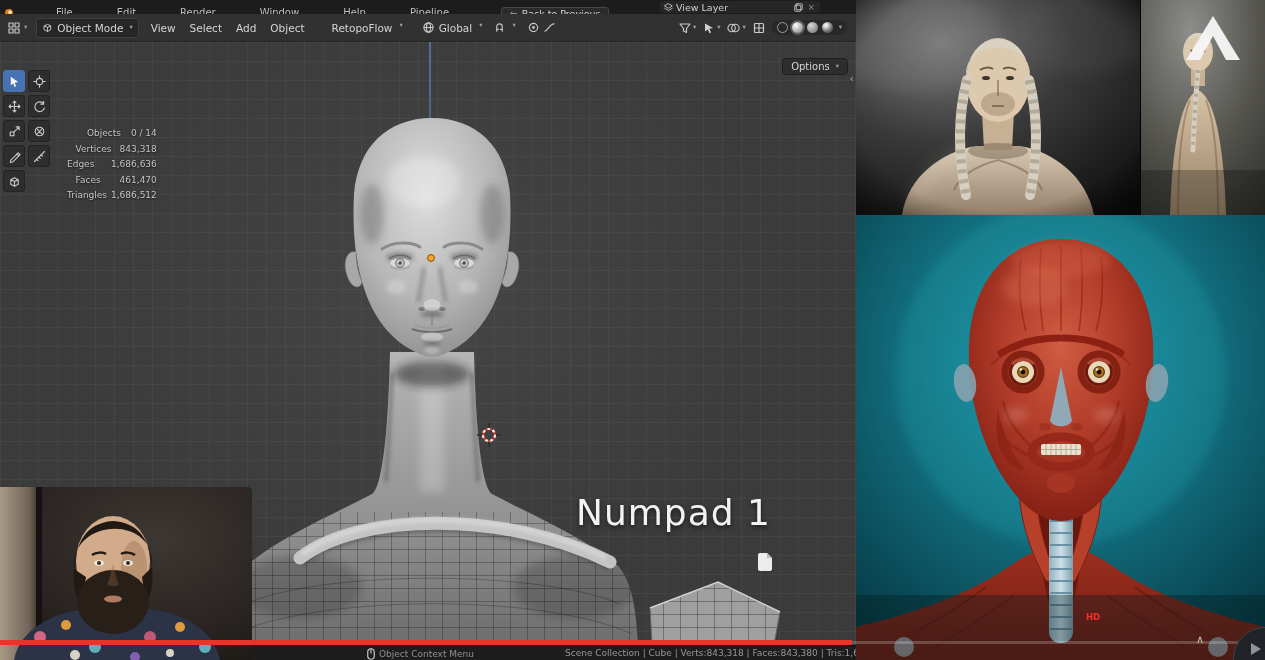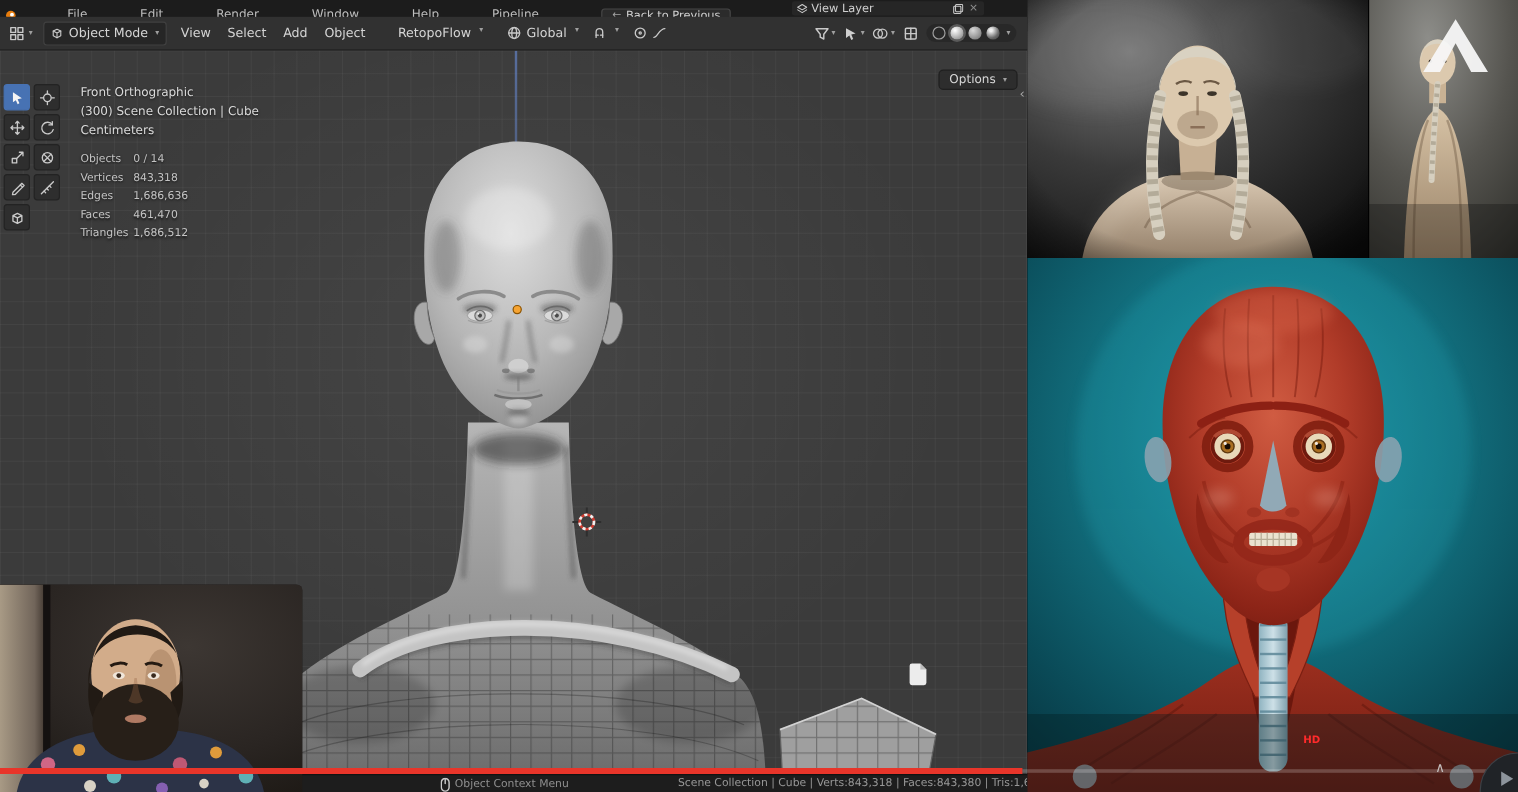--- a/index.html
+++ b/index.html
@@ -47,21 +47,21 @@
   .axis-line { position:absolute; left:429px; top:0; width:2px; height:100%; z-index:1;
     background:linear-gradient(to bottom, rgba(105,142,222,0.6), rgba(105,142,222,0.28) 25%, rgba(105,142,222,0.12)); }
   .model { position:absolute; left:0; top:0; z-index:2; }
   .cursor3d { position:absolute; left:476px; top:380px; z-index:3; }
   .toolcol { position:absolute; left:3px; top:28px; display:grid; grid-template-columns:22px 22px; gap:3px; z-index:4; }
   .tool { width:22px; height:22px; background:#2e2e2e; border:1px solid #232323; border-radius:3px; display:flex; align-items:center; justify-content:center; }
   .tool.active { background:#4772b3; border-color:#4772b3; }
   .tool svg { width:13px; height:13px; }
   .vp-text { position:absolute; left:67px; top:28px; z-index:4; font-size:10px; color:#dadada; line-height:16px; text-shadow:0 1px 2px rgba(0,0,0,0.7); }
   .vp-stats { position:absolute; left:67px; top:84px; z-index:4; font-size:9px; color:#c4c4c4; line-height:15.5px; text-shadow:0 1px 2px rgba(0,0,0,0.7); }
-  .stat-row { display:flex; }
+  .stat-row { display:flex;justify-content:flex-end; }
   .stat-label { width:44px; }
   .options-btn { position:absolute; top:4px; right:8px; z-index:4; display:flex; align-items:center; gap:4px; background:rgba(44,44,44,0.92); border:1px solid #1f1f1f; border-radius:4px; height:17px; padding:0 8px; color:#d6d6d6; font-size:10px; font-family:inherit;margin-top:12px; }
   .npanel-arrow { position:absolute; right:2px; top:30px; z-index:4; color:#a8a8a8; font-size:11px; }
   .keycast { position:absolute; left:576px; top:450px; z-index:6; font-size:36px; color:#f2f2f2; letter-spacing:1px; text-shadow:0 2px 5px rgba(0,0,0,0.6); }
   .clipico { position:absolute; left:757px; top:510px; z-index:6; }
 
   
   .statusbar { position:absolute; left:0; top:645px; width:856px; height:15px; background:#1d1d1d; border-top:1px solid #121212; font-size:9px; color:#8f8f8f; overflow:hidden; z-index:6; }
   .sb-left { position:absolute; left:367px; top:0; height:15px; display:flex; align-items:center; gap:4px; white-space:nowrap; }
   .sb-right { position:absolute; left:565px; top:0; width:291px; height:15px; line-height:15px; white-space:nowrap; overflow:hidden; color:#979797; }
@@ -381,25 +381,20 @@
               <path d="M4,10 L5.4,11.4 M6.4,7.6 L7.8,9 M8.8,5.2 L10.2,6.6"></path>
             </svg>
         </div>
         <div class="tool">
           <svg class="ic" viewBox="0 0 14 14">
               <path d="M3,5 L7,3 L11,5 L11,10 L7,12 L3,10 Z M3,5 L7,7 L11,5 M7,7 L7,12"></path>
             </svg>
         </div>
       </div>
 
-      <div class="vp-text">
-        <div>Front Orthographic</div>
-        <div>(300) Scene Collection | Cube</div>
-        <div>Centimeters</div>
-      </div>
       <div class="vp-stats">
         <div class="stat-row">
           <span class="stat-label">Objects</span>
           <span class="stat-value">0 / 14</span>
         </div>
         <div class="stat-row">
           <span class="stat-label">Vertices</span>
           <span class="stat-value">843,318</span>
         </div>
         <div class="stat-row">
@@ -415,20 +410,21 @@
           <span class="stat-value">1,686,512</span>
         </div>
       </div>
 
       <button class="options-btn">
         <span>Options</span>
         <span class="caret">▾</span>
       </button>
       <div class="npanel-arrow">‹</div>
 
+      <div class="keycast">Numpad 1</div>
 
       <svg class="clipico" width="16" height="20" viewBox="0 0 16 20">
         <path d="M1,3 Q1,1 3,1 L10,1 L15,6 L15,17 Q15,19 13,19 L3,19 Q1,19 1,17 Z" fill="#ececec"></path>
         <path d="M10,1 L10,6 L15,6 Z" fill="#bdbdbd"></path>
       </svg>
     </div>
 
     <div class="statusbar">
       <div class="sb-left">
         <svg class="ic" width="8" height="12" viewBox="0 0 8 12">

